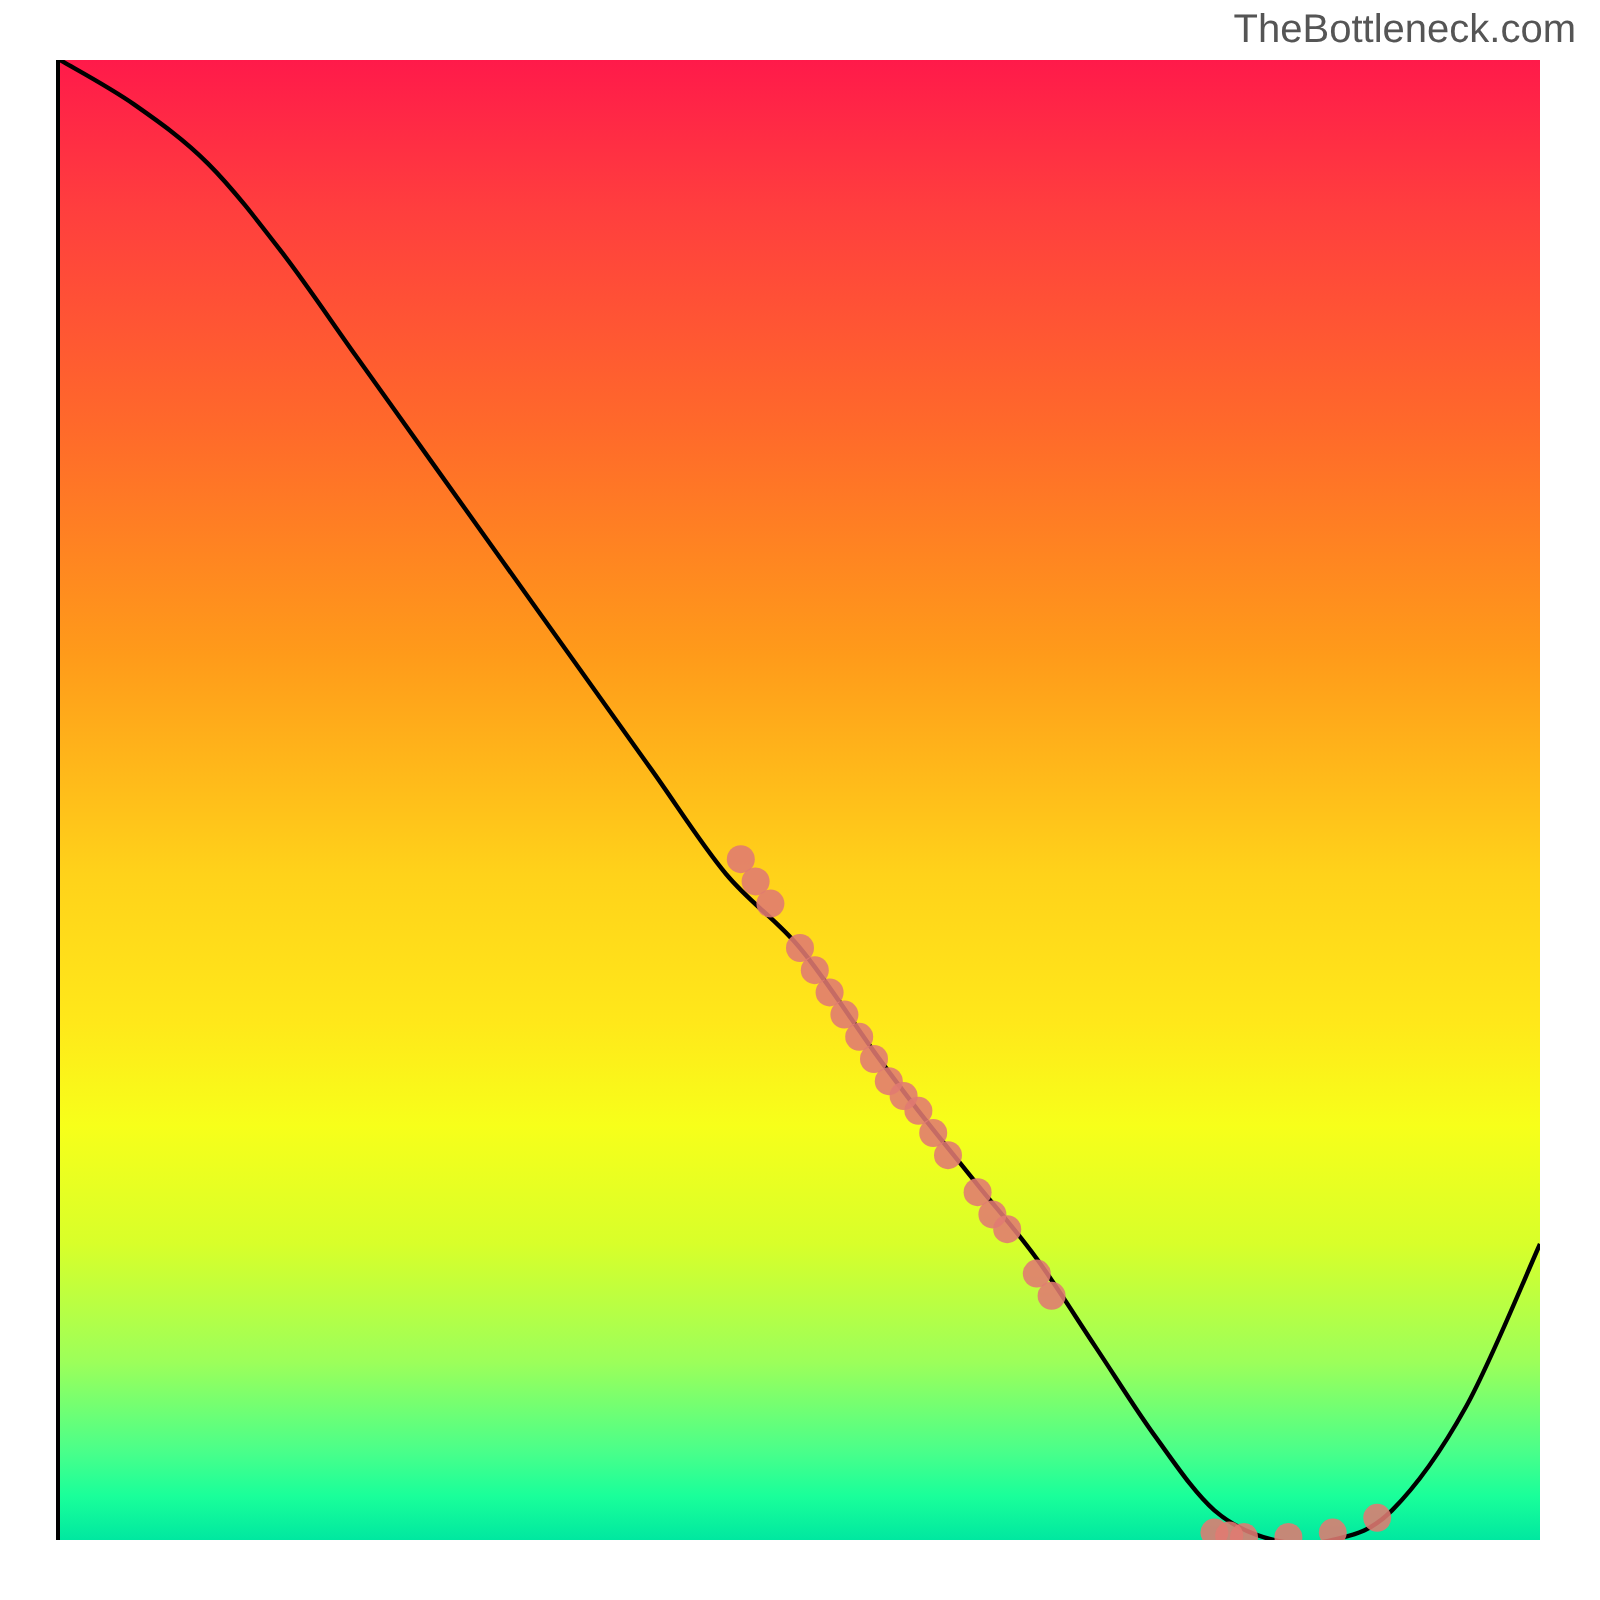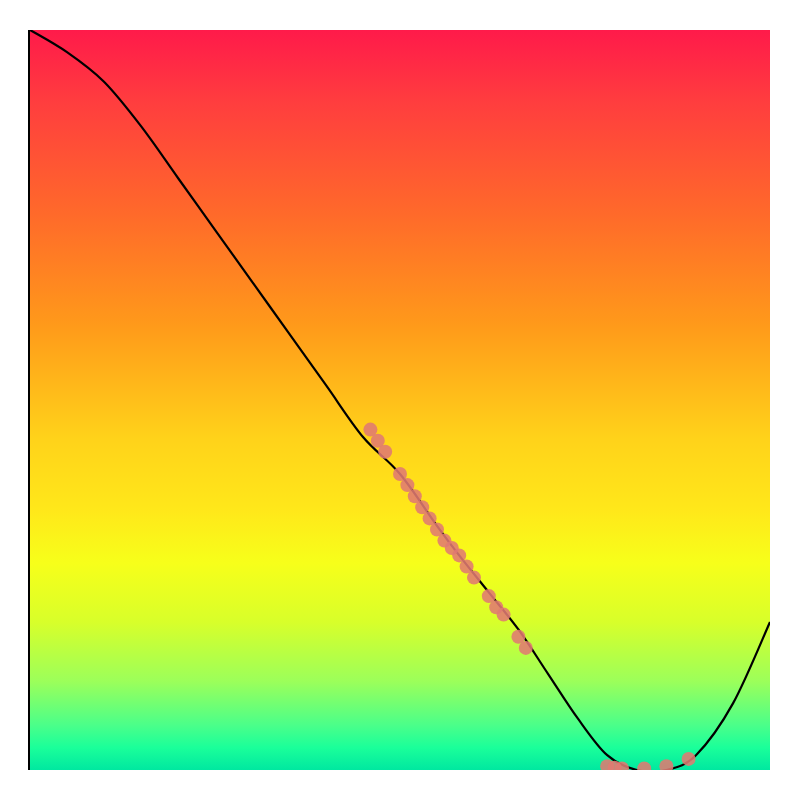--- a/index.html
+++ b/index.html
@@ -67,20 +67,21 @@
     top: 768px;
     width: 740px;
     height: 2px;
     background: #000;
   }
 </style>
 </head>
 <body>
 
 <div class="chart-container">
+  <div class="watermark">TheBottleneck.com</div>
   <div class="axis-left"></div>
   <div class="axis-bottom"></div>
   <div class="plot-area">
     <svg class="curve" viewBox="0 0 740 740" preserveAspectRatio="none">
       <path id="curve-path" fill="none" stroke="#000" stroke-width="2.2" d="M0,0 C6.166666666666667,3.7000000000000077 24.666666666666664,13.56666666666672 37,22.200000000000045 C49.333333333333336,30.83333333333337 61.666666666666664,39.46666666666662 74,51.799999999999955 C86.33333333333333,64.13333333333328 98.66666666666667,80.1666666666667 111,96.20000000000005 C123.33333333333333,112.23333333333339 135.66666666666666,130.73333333333332 148,148 C160.33333333333334,165.26666666666668 172.66666666666666,182.53333333333342 185,199.80000000000007 C197.33333333333334,217.06666666666672 209.66666666666666,234.33333333333331 222,251.59999999999997 C234.33333333333334,268.8666666666666 246.66666666666666,286.1333333333334 259,303.40000000000003 C271.3333333333333,320.6666666666667 283.6666666666667,337.93333333333334 296,355.2 C308.3333333333333,372.46666666666664 320.6666666666667,392.2 333,407 C345.3333333333333,421.8 357.66666666666663,429.2 370,444 C382.33333333333337,458.8 397.1333333333334,482.2333333333333 407.00000000000006,495.79999999999995 C416.86666666666673,509.3666666666666 420.56666666666666,514.3 429.2,525.4 C437.8333333333333,536.5 448.93333333333334,550.0666666666666 458.8,562.4 C468.6666666666667,574.7333333333333 478.53333333333336,585.8333333333333 488.40000000000003,599.4 C498.2666666666667,612.9666666666667 508.1333333333333,629 518,643.8 C527.8666666666667,658.5999999999999 537.7333333333333,674.6333333333333 547.6,688.2 C557.4666666666667,701.7666666666668 567.3333333333334,716.5666666666667 577.2,725.2 C587.0666666666667,733.8333333333334 596.9333333333333,737.5333333333333 606.8,740 C616.6666666666666,742.4666666666667 626.5333333333333,742.4666666666667 636.4,740 C646.2666666666667,737.5333333333333 654.9,736.3000000000001 666,725.2 C677.1,714.1 690.6666666666666,695.6 703,673.4 C715.3333333333334,651.1999999999999 733.8333333333334,605.5666666666666 740,592"></path>
       <g id="scatter-group">
           <circle cx="340.40000000000003" cy="399.59999999999997" r="7" fill="#e07a72" fill-opacity="0.88"></circle>
           <circle cx="347.79999999999995" cy="410.7" r="7" fill="#e07a72" fill-opacity="0.88"></circle>
           <circle cx="355.2" cy="421.8" r="7" fill="#e07a72" fill-opacity="0.88"></circle>
           <circle cx="370" cy="444" r="7" fill="#e07a72" fill-opacity="0.88"></circle>

